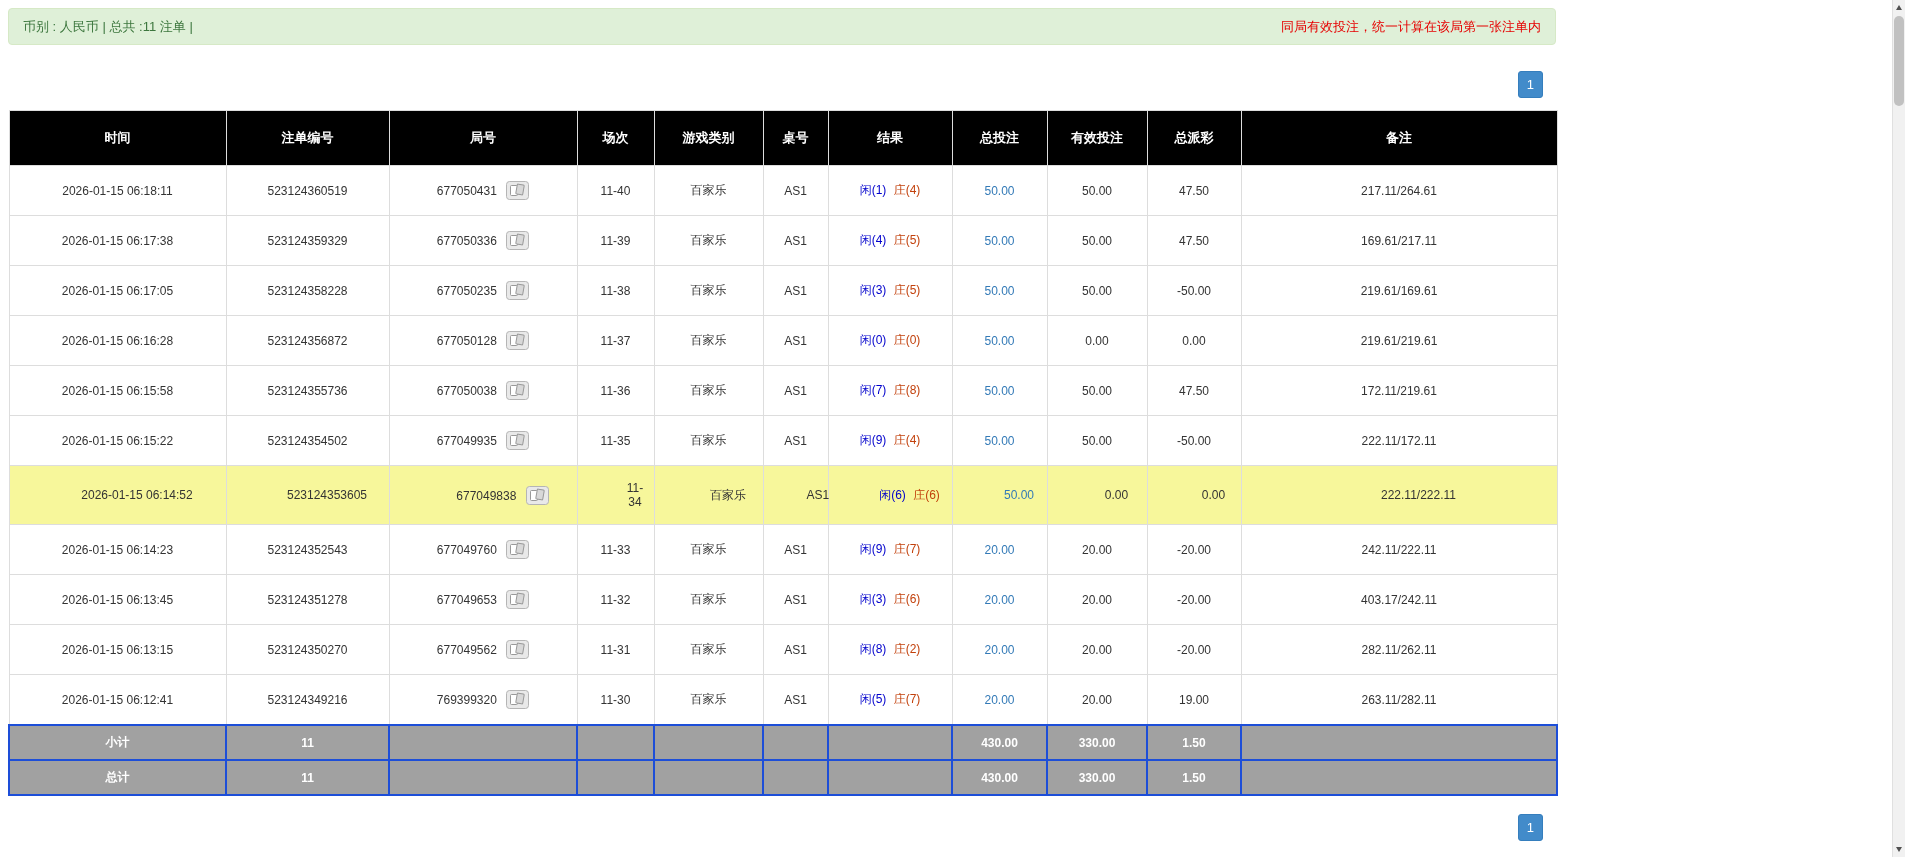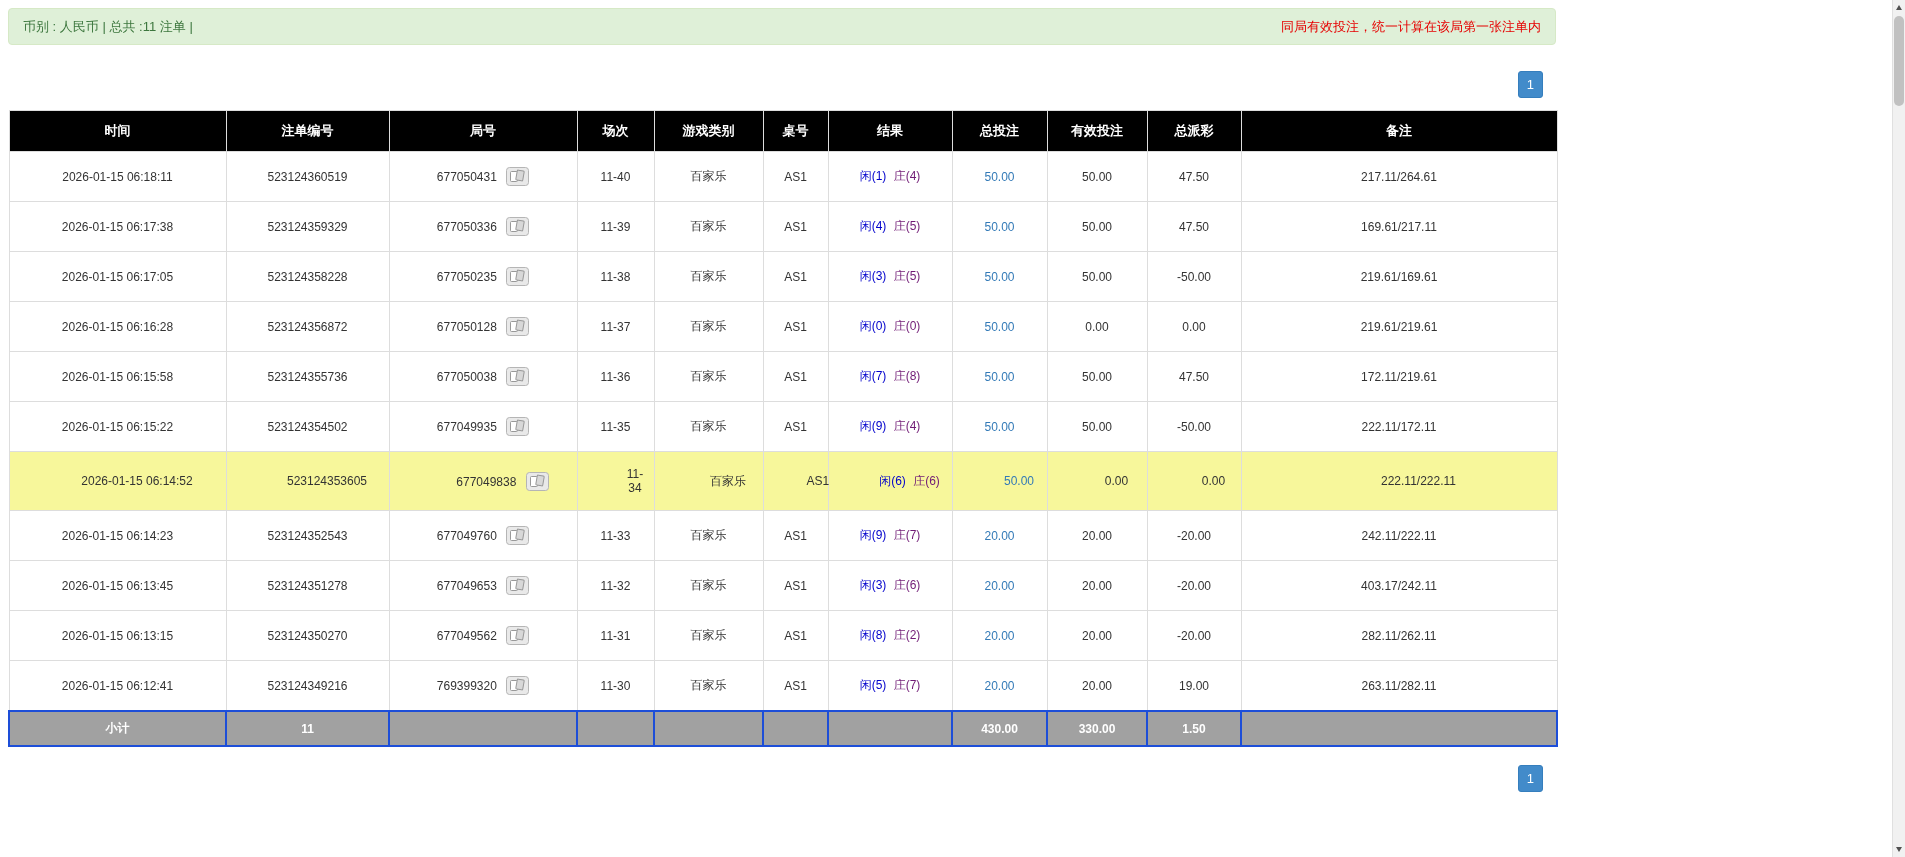--- a/index.html
+++ b/index.html
@@ -12,26 +12,26 @@
   .topbar .summary { color:#3c763d; }
   .topbar .notice  { color:#e60000; }
 
   .pager { display:flex; justify-content:flex-end; margin:26px 13px 12px 0; }
   .pager.bottom { margin:18px 13px 0 0; }
   .page-btn { background:#428bca; border:1px solid #357ebd; color:#fff; font-size:13px;
               line-height:1; padding:6px 8px; border-radius:3px; cursor:pointer; min-width:23px; }
 
   table.records { border-collapse:collapse; table-layout:fixed; width:1548px; font-size:12px; }
   .records th { background:#000; color:#fff; font-weight:bold; border:1px solid #ddd;
-                padding:11px 4px; text-align:center; font-size:13px; }
+                padding:18px 4px; text-align:center; font-size:13px; }
   .records td { border:1px solid #ddd; padding:15px 4px; text-align:center; color:#333; background:#fff; }
   tr.highlight td { background:#f7f79b;padding-left:43px; }
 
   .player { color:#0000cc; }
-  .banker { color:#701a75; margin-left:4px; }
+  .banker { color:#c2410c; margin-left:4px; }
   a.bet-link { color:#337ab7; text-decoration:none; cursor:pointer; }
   .neg { color:#e60000; }
 
   .round-no { vertical-align:middle; }
   .card-btn { display:inline-block; vertical-align:middle; margin-left:6px; cursor:pointer; line-height:0; }
 
   tr.summary td { background:#a1a1a1; color:#fff; font-weight:bold; border:2px solid #1d4ed8; padding:8px 4px; }
 
   
   .scrollbar { position:fixed; top:0; right:0; width:13px; height:100%;
@@ -402,20 +402,33 @@
         <td></td>
         <td></td>
         <td></td>
         <td></td>
         <td></td>
         <td>430.00</td>
         <td>330.00</td>
         <td>1.50</td>
         <td></td>
       </tr>
+      <tr class="summary">
+        <td>总计</td>
+        <td>11</td>
+        <td></td>
+        <td></td>
+        <td></td>
+        <td></td>
+        <td></td>
+        <td>430.00</td>
+        <td>330.00</td>
+        <td>1.50</td>
+        <td></td>
+      </tr>
     </tbody>
   </table>
 
   <div class="pager bottom">
     <button class="page-btn">1</button>
   </div>
 
 </div>
 
 <div class="scrollbar">

